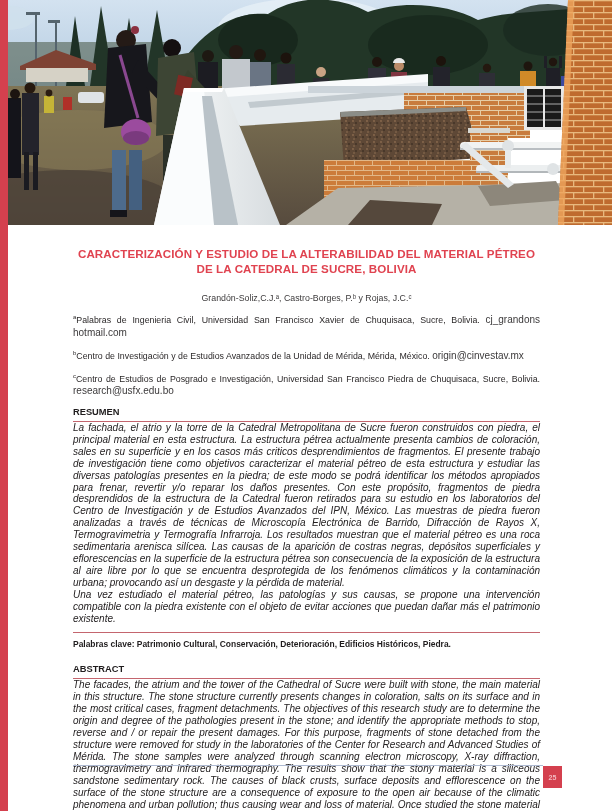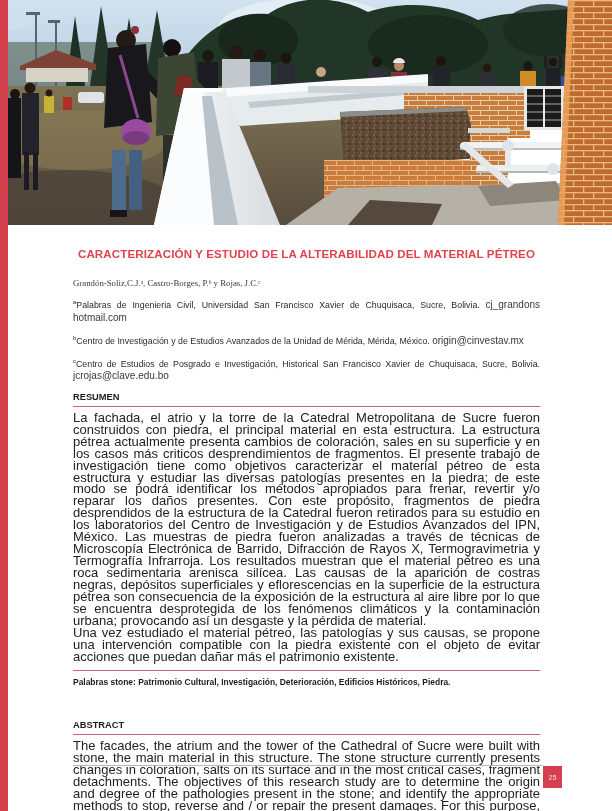--- a/index.html
+++ b/index.html
@@ -14,28 +14,28 @@
     font-family:"Liberation Sans","DejaVu Sans",sans-serif;
     color:#221f20;position:relative;overflow:hidden;
   }
   .page{position:relative;width:506px;height:811px;background:#fff;}
   .left-stripe{position:absolute;left:0;top:0;width:8px;height:811px;background:var(--accent);}
   .photo-wrap{position:absolute;left:8px;top:0;width:604px;height:225px;overflow:hidden;}
   .photo-wrap svg{display:block;width:604px;height:225px;}
   .content{position:absolute;left:0;top:225px;width:612px;padding:0 72px 0 73px;box-sizing:border-box;}
   .title{margin-top:21px;text-align:center;color:var(--title_red);font-weight:bold;
          font-size:11.6px;line-height:15px;letter-spacing:0.1px;}
-  .authors{margin-top:17px;text-align:left;font-size:8.8px;color:#3c3a3b;font-family:Liberation Serif, serif;}
+  .authors{margin-top:17px;text-align:center;font-size:8.8px;color:#3c3a3b;}
   .affil{margin-top:11px;font-size:8.8px;line-height:11.6px;text-align:justify;color:#2b2829;}
   .affil .email{font-size:10px;color:#3c3a3b;}
   sup.mk{font-size:6px;vertical-align:super;line-height:0;}
   .sec-heading{font-size:9.3px;font-weight:bold;color:#1f1c1d;}
   .red-rule{border:none;border-top:1px solid var(--rule_red);margin:4px 0 0 0;height:0;}
-  .para{margin-top:5px;font-size:13px;line-height:11.95px;text-align:justify;
-        white-space:pre-line;color:#242122;}
+  .para{font-size:10px;line-height:11.95px;text-align:justify;
+        white-space:pre-line;color:#242122;font-style:italic;}
   .kw{margin-top:6px;font-size:8.45px;line-height:11px;font-weight:bold;color:#1f1c1d;}
   .footer-line{position:absolute;left:73px;top:765px;width:470px;border-top:1.5px solid var(--rule_footer);}
   .page-num{position:absolute;left:543px;top:766px;width:19px;height:22px;background:var(--accent);
             color:#f2b9c0;font-size:7px;font-weight:bold;display:flex;align-items:center;justify-content:center;}
 </style>
 </head>
 <body>
 
 <div class="page">
 
@@ -235,38 +235,39 @@
         <polygon points="560,0 604,0 604,225 550,225" fill="url(#brick2)"></polygon>
         <polygon points="560,0 566,0 556,225 550,225" fill="#eda55e" opacity="0.8"></polygon>
       </g>
     </svg>
   </div>
 
   <div class="content">
 
     <div class="title">
       <span style="display:block">CARACTERIZACIÓN Y ESTUDIO DE LA ALTERABILIDAD DEL MATERIAL PÉTREO</span>
+      <span style="display:block">DE LA CATEDRAL DE SUCRE, BOLIVIA</span>
     </div>
 
     <div class="authors">Grandón-Soliz,C.J.ᵃ, Castro-Borges, P.ᵇ y Rojas, J.C.ᶜ</div>
 
     <p class="affil"><sup class="mk">a</sup><span>Palabras de Ingenieria Civil, Universidad San Francisco Xavier de Chuquisaca, Sucre, Bolivia. </span><span class="email">cj_grandons hotmail.com</span></p>
 
     <p class="affil"><sup class="mk">b</sup><span>Centro de Investigación y de Estudios Avanzados de la Unidad de Mérida, Mérida, México. </span><span class="email">origin@cinvestav.mx</span></p>
 
-    <p class="affil"><sup class="mk">c</sup><span>Centro de Estudios de Posgrado e Investigación, Historical San Francisco Xavier de Chuquisaca, Sucre, Bolivia. </span><span class="email">jcrojas@clave.edu.bo</span></p>
+    <p class="affil"><sup class="mk">c</sup><span>Centro de Estudios de Posgrado e Investigación, Universidad San Francisco Piedra de Chuquisaca, Sucre, Bolivia. </span><span class="email">research@usfx.edu.bo</span></p>
 
     <div class="sec-heading">RESUMEN</div>
     <hr class="red-rule">
     <div class="para">La fachada, el atrio y la torre de la Catedral Metropolitana de Sucre fueron construidos con piedra, el principal material en esta estructura.  La estructura pétrea actualmente presenta cambios de coloración, sales en su superficie y en los casos más criticos desprendimientos de fragmentos. El presente trabajo de investigación tiene como objetivos caracterizar el material pétreo de esta estructura y estudiar las diversas patologías presentes en la piedra; de este modo se podrá identificar los métodos apropiados para frenar, revertir y/o reparar los daños presentes. Con este propósito, fragmentos de piedra desprendidos de la estructura de la Catedral fueron retirados para su estudio en los laboratorios del Centro de Investigación y de Estudios Avanzados del IPN, México. Las muestras de piedra fueron analizadas a través de técnicas de Microscopía Electrónica de Barrido, Difracción de Rayos X, Termogravimetria y Termografía Infrarroja. Los resultados muestran que el material pétreo es una roca sedimentaria arenisca silícea. Las causas de la aparición de costras negras, depósitos superficiales y eflorescencias en la superficie de la estructura pétrea son consecuencia de la exposición de la estructura al aire libre por lo que se encuentra desprotegida de los fenómenos climáticos y la contaminación urbana; provocando así un desgaste y la pérdida de material.
 Una vez estudiado el material pétreo, las patologías y sus causas, se propone una intervención compatible con la piedra existente con el objeto de evitar acciones que puedan dañar más el patrimonio existente.</div>
     <hr class="red-rule" style="margin-top:7px">
-    <div class="kw"><span>Palabras stone:</span><span> Patrimonio Cultural, Investigación, Deterioración, Edificios Históricos, Piedra.</span></div>
-
-    <div class="sec-heading" style="margin-top:32px">ABSTRACT</div>
+    <div class="kw"><span>Palabras clave:</span><span> Patrimonio Cultural, Conservación, Deterioración, Edificios Históricos, Piedra.</span></div>
+
+    <div class="sec-heading" style="margin-top:14px">ABSTRACT</div>
     <hr class="red-rule">
     <div class="para">The facades, the atrium and the tower of the Cathedral of Sucre were built with stone, the main material in this structure. The stone structure currently presents changes in coloration, salts on its surface and in the most critical cases, fragment detachments. The objectives of this research study are to determine the origin and degree of the pathologies present in the stone; and identify the appropriate methods to stop, reverse and / or repair the present damages. For this purpose, fragments of stone detached from the structure were removed for study in the laboratories of the Center for Research and Advanced Studies of Mérida. The stone samples were analyzed through scanning electron microscopy, X-ray diffraction, thermogravimetry and infrared thermography. The results show that the stony material is a siliceous sandstone sedimentary rock. The causes of black crusts, surface deposits and efflorescence on the surface of the stone structure are a consequence of exposure to the open air because of the climatic phenomena and urban pollution; thus causing wear and loss of material. Once studied the stone material and the pathologies; a compatible intervention with the existing stone is proposed in order to avoid actions that may damage the existing heritage.</div>
     <hr class="red-rule" style="margin-top:7px">
 
   </div>
 
   <div class="footer-line"></div>
   <div class="page-num">25</div>
 
 </div>

